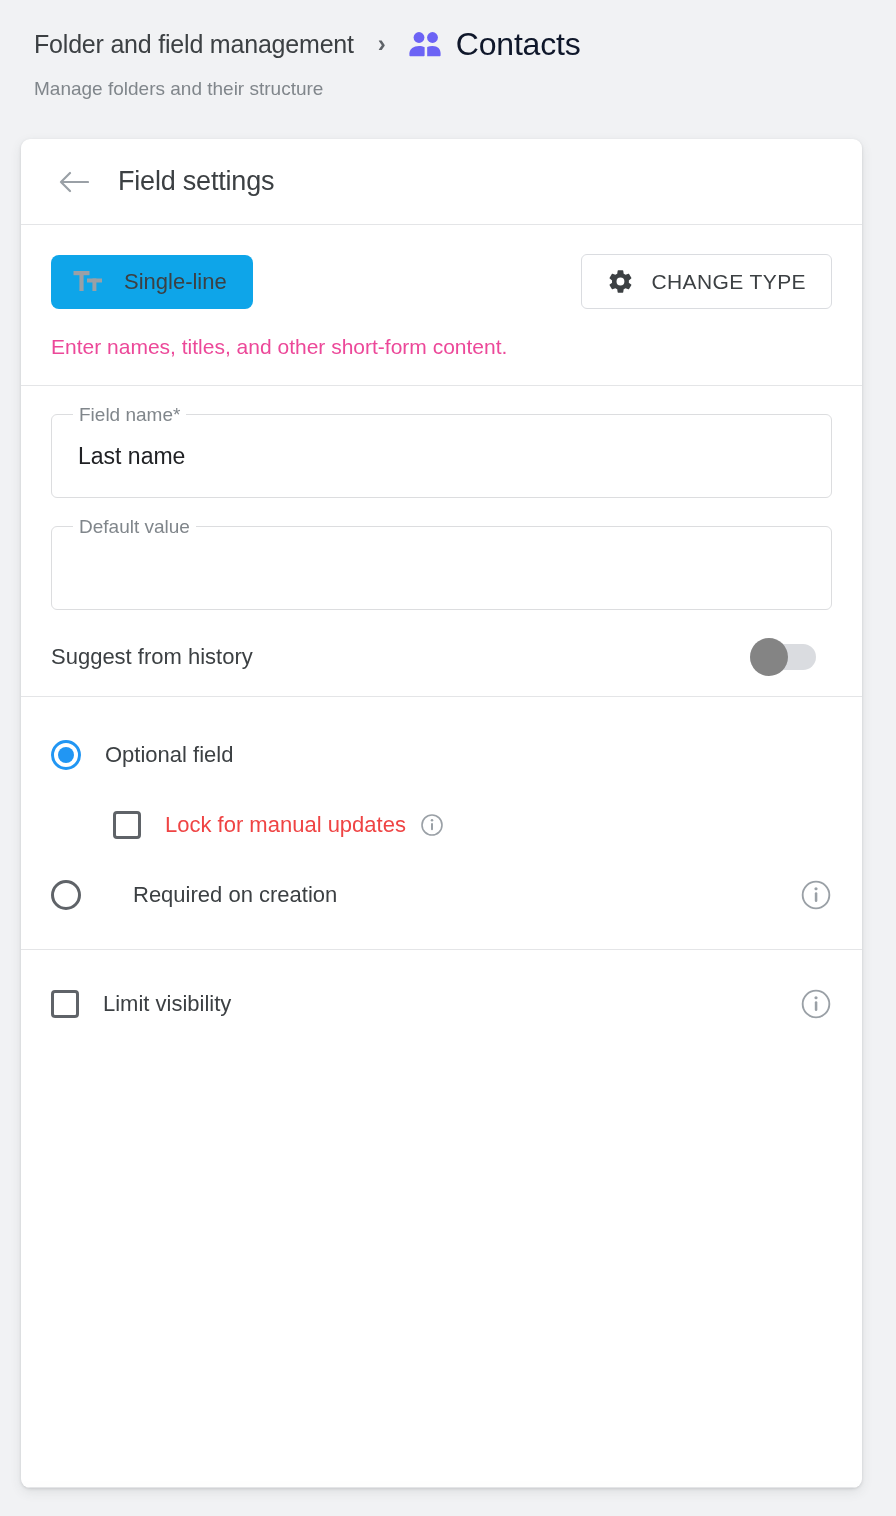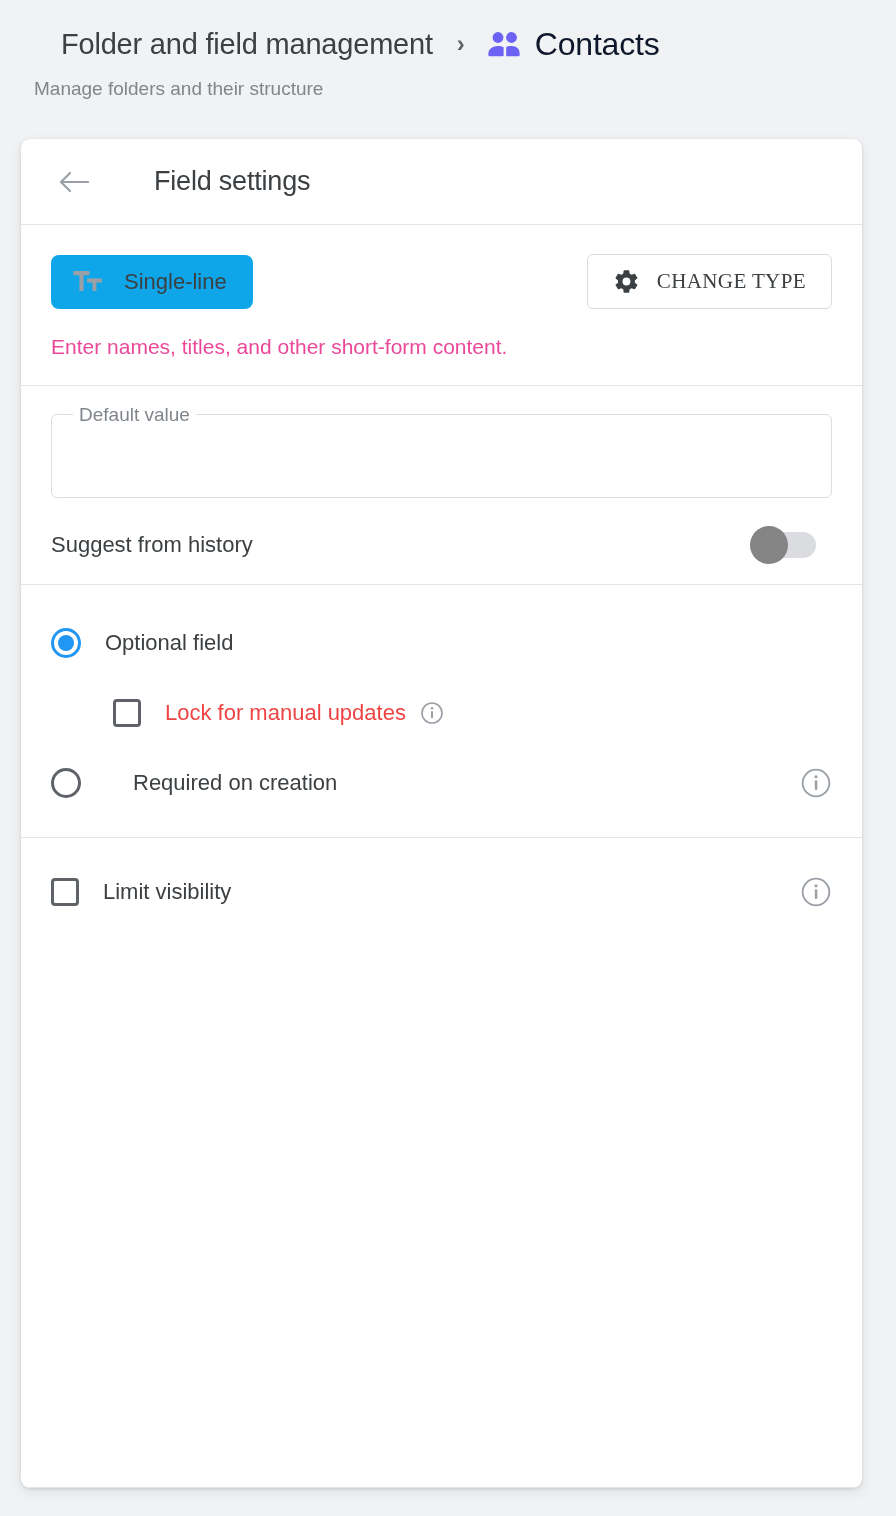--- a/index.html
+++ b/index.html
@@ -18,25 +18,24 @@
   
   .page-header {
     padding: 22px 0 0 34px;
   }
   .breadcrumb {
     display: flex;
     align-items: center;
     height: 44px;
   }
   .bc-root {
-    font-size: 29px;
+    font-size: 25px;
     color: #3c4043;
     letter-spacing: -0.2px;
     white-space: nowrap;
-    margin-left: 27px;
   }
   .bc-sep {
     font-size: 24px;
     color: #5f6368;
     margin: 0 22px 0 24px;
     font-weight: bold;
   }
   .bc-icon {
     margin-right: 14px;
     display: flex;
@@ -69,21 +68,20 @@
     overflow: hidden;
   }
 
   .card-titlebar {
     height: 85px;
     min-height: 85px;
     display: flex;
     align-items: center;
     padding-left: 30px;
     box-sizing: border-box;
-    gap: 36px;
   }
   .back-btn {
     width: 46px;
     height: 46px;
     display: flex;
     align-items: center;
     justify-content: center;
     border-radius: 50%;
     cursor: pointer;
   }
@@ -125,21 +123,20 @@
   .change-type-btn {
     display: flex;
     align-items: center;
     height: 55px;
     border: 1px solid #dadce0;
     border-radius: 6px;
     background: #fff;
     padding: 0 25px;
     box-sizing: border-box;
     cursor: pointer;
-    font-family: Liberation Serif, serif;
   }
   .change-type-btn .gear { display: flex; align-items: center; margin-right: 17px; }
   .change-type-label {
     font-size: 21px;
     color: #3c4043;
     letter-spacing: 0.4px;
     white-space: nowrap;
   }
   .type-desc {
     margin-top: 26px;
@@ -365,20 +362,24 @@
         <span class="change-type-label">CHANGE TYPE</span>
       </div>
     </div>
     <div class="type-desc">Enter names, titles, and other short-form content.</div>
   </div>
 
   <div class="divider"></div>
 
   <div class="fields-section">
     <div class="outlined-field">
+      <span class="legend">Field name*</span>
+      <div class="field-value" placeholder="">Last name</div>
+    </div>
+    <div class="outlined-field">
       <span class="legend">Default value</span>
       <div class="field-value" placeholder=""></div>
     </div>
 
     <div class="toggle-row">
       <span class="toggle-label">Suggest from history</span>
       <span class="switch">
         <span class="knob"></span>
       </span>
     </div>

